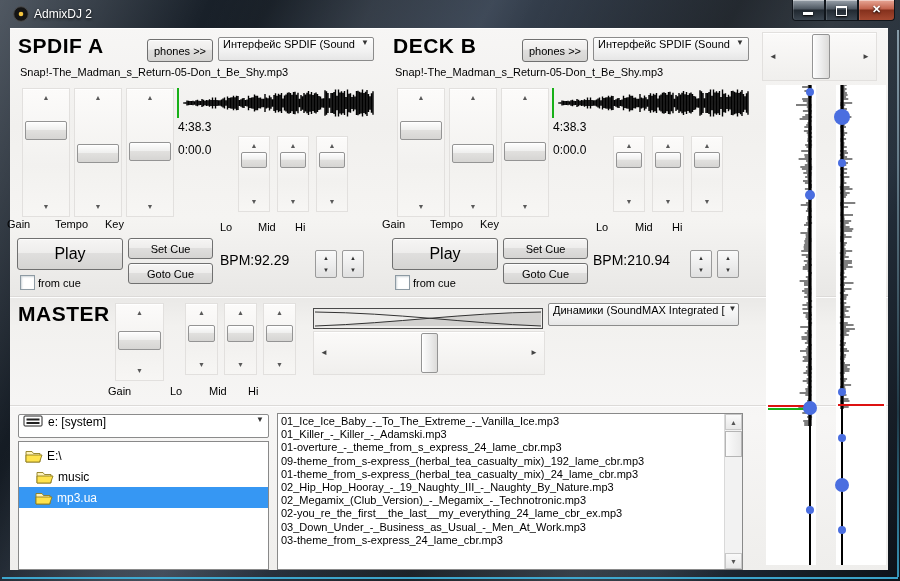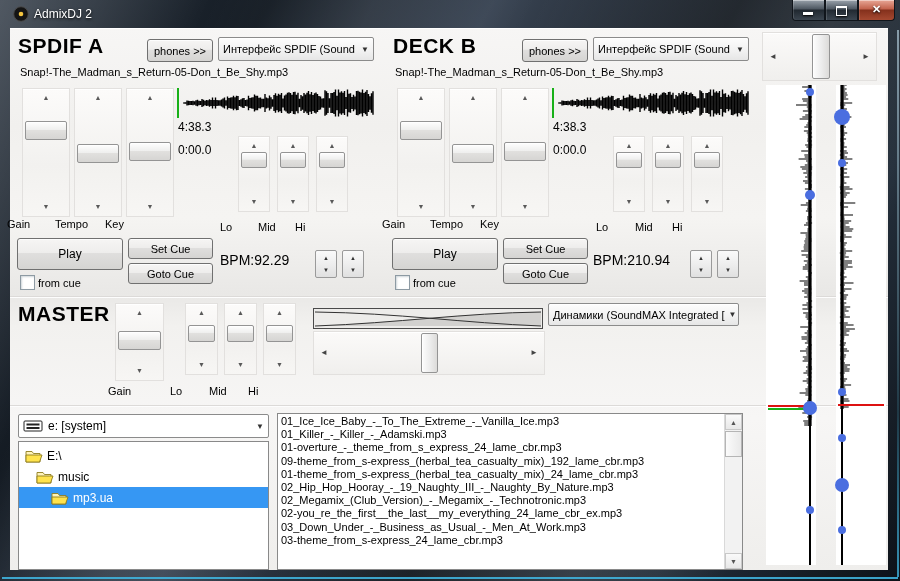--- a/index.html
+++ b/index.html
@@ -34,24 +34,24 @@
   .abs{position:absolute;}
   .deck-title{font-size:21px;font-weight:bold;color:#000;letter-spacing:.5px;}
   .small{font-size:11px;color:#000;}
   .time{font-size:12px;color:#000;}
   .bpm{font-size:14px;color:#000;}
   .lbl{font-size:11px;color:#000;width:60px;}
 
   .btn{border:1px solid #707070;border-radius:3px;text-align:center;color:#000;cursor:default;
     background:linear-gradient(180deg,#f6f5f4,#eeedec 45%,#e0dfde 46%,#d5d4d2);
     box-shadow:inset 0 1px 0 #fdfdfd;font-size:11px;font-family:"Liberation Sans",sans-serif;}
-  .btn.big{font-size:12px;}
+  .btn.big{font-size:16px;}
 
   .combo{border:1px solid #8b8b8b;border-radius:2px;background:linear-gradient(180deg,#fdfdfd,#f1f1f1 60%,#e6e6e6);
-    font-size:11px;color:#000;display:flex;align-items:center;padding:0 4px;white-space:nowrap;overflow:hidden;
+    font-size:11px;color:#000;display:flex;align-items:flex-start;padding:0 4px;white-space:nowrap;overflow:hidden;
     box-shadow:inset 0 1px 0 #fff;}
   .combo .carr{margin-left:auto;font-size:8px;color:#333;padding-left:4px;}
 
   .vsl{border:1px solid #e2e0de;background:linear-gradient(180deg,#fcfbfa,#f2f1ef 60%,#f7f6f4);box-shadow:inset 0 1px 0 #fff;}
   .sarr{position:absolute;left:0;right:0;text-align:center;font-size:7px;color:#595959;line-height:8px;}
   .sarr.up{top:5px}.sarr.dn{bottom:5px}
   .vth{position:absolute;left:2px;right:2px;border:1px solid #949494;border-radius:2px;
     background:linear-gradient(180deg,#fefefe,#efefee 45%,#e1e0de 50%,#d6d5d3);box-shadow:inset 0 1px 0 #fff;}
 
   .hsl{border:1px solid #e2e0de;background:linear-gradient(180deg,#fbfaf9,#f0efed);box-shadow:inset 0 1px 0 #fff;}
@@ -322,21 +322,21 @@
           </svg>
     <span>E:\</span>
         </div>
         <div class="folder-row" style="padding-left: 17px;">
           <svg width="18" height="14" viewBox="0 0 18 14">
       <path d="M1 2.5h6l1.5 2H15v8.5H1z" fill="#fff3b8" stroke="#8f7d1e" stroke-width="0.9"></path>
       <path d="M1 6h12.5l3.5 0-2.5 7H1z" fill="#ffe34d" stroke="#8f7d1e" stroke-width="0.9"></path>
           </svg>
     <span>music</span>
         </div>
-        <div class="folder-row sel" style="padding-left: 32px; background: rgb(54, 151, 243);">
+        <div class="folder-row sel" style="padding-left: 16px; background: rgb(54, 151, 243);">
           <svg width="18" height="14" viewBox="0 0 18 14">
       <path d="M1 2.5h6l1.5 2H15v8.5H1z" fill="#fff3b8" stroke="#8f7d1e" stroke-width="0.9"></path>
       <path d="M1 6h12.5l3.5 0-2.5 7H1z" fill="#ffe34d" stroke="#8f7d1e" stroke-width="0.9"></path>
           </svg>
     <span>mp3.ua</span>
         </div>
       </div>
 
     <div class="abs listpanel" style="left:267px;top:385px;width:466px;height:157px">
       <div style="position:absolute;left:0;top:1px;right:17px;bottom:0;overflow:hidden">

